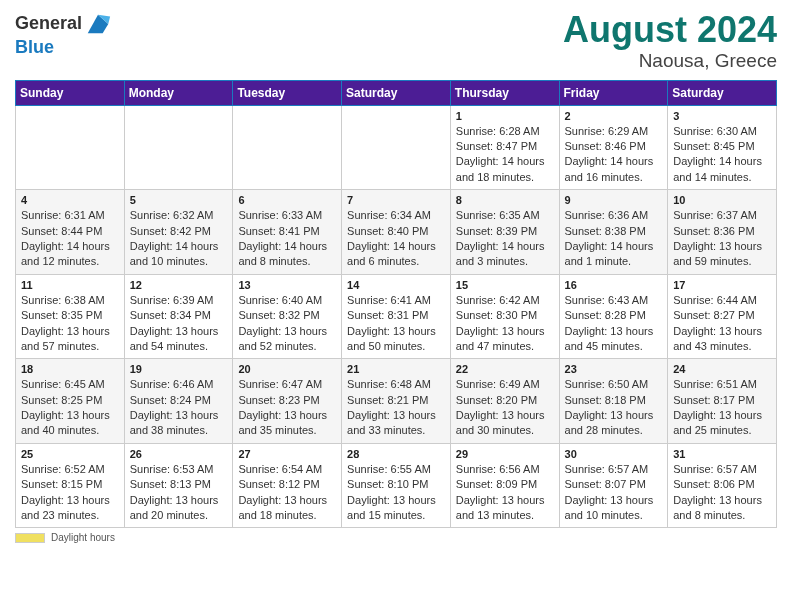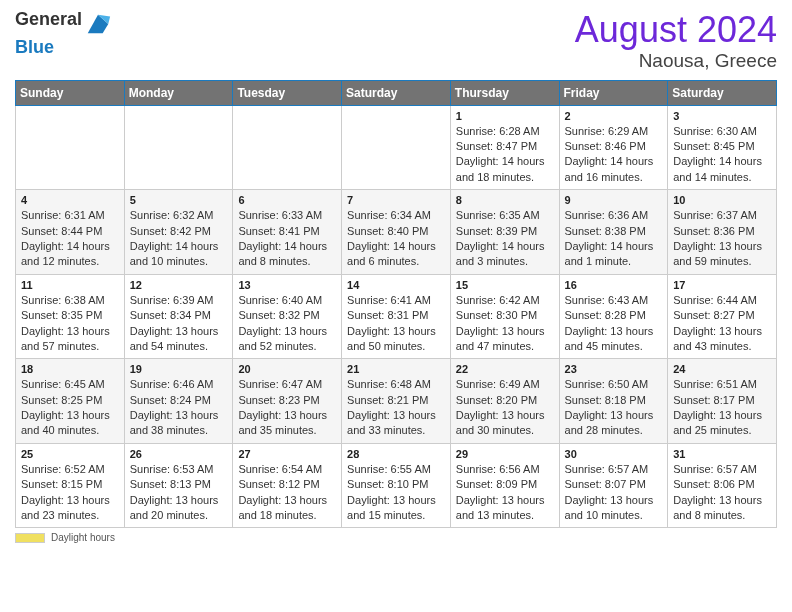--- a/index.html
+++ b/index.html
@@ -39,35 +39,35 @@
     .logo-icon {
       width: 28px;
       height: 28px;
       margin-left: 2px;
     }
     .title-block {
       text-align: right;
     }
     .month-title {
       font-size: 36px;
-      font-weight: normal;
-      color: #6d28d9;
+      font-weight: bold;
+      color: #0f766e;
       line-height: 1.1;
     }
     .location {
       font-size: 19px;
       color: #444;
     }
     .calendar {
       width: 100%;
       border-collapse: collapse;
       font-size: 9.5px;
     }
     .calendar th {
-      background: #737373;
+      background: #4c1d95;
       color: #fff;
       padding: 5px 4px;
       text-align: left;
       font-size: 12px;
       font-weight: bold;
       border: 1px solid #1a7abf;
     }
     .calendar td {
       border: 1px solid #ccc;
       vertical-align: top;
@@ -113,21 +113,21 @@
       vertical-align: middle;
     }
   </style>
 </head>
 <body>
 
 <div class="page">
   <div class="header">
     <div class="logo">
       <div>
-        <div style="display:flex;align-items:flex-start;">
+        <div style="display:flex;align-items:center;">
           <span class="logo-text">General</span>
           <svg class="logo-icon" viewBox="0 0 30 28" xmlns="http://www.w3.org/2000/svg">
             <polygon points="4,24 15,4 26,14 20,24" fill="#1a7abf"></polygon>
             <polygon points="15,4 26,14 28,6" fill="#4ab0e8"></polygon>
           </svg>
         </div>
         <div style="display:flex;">
           <span class="logo-text"><span>Blue</span></span>
         </div>
       </div>

